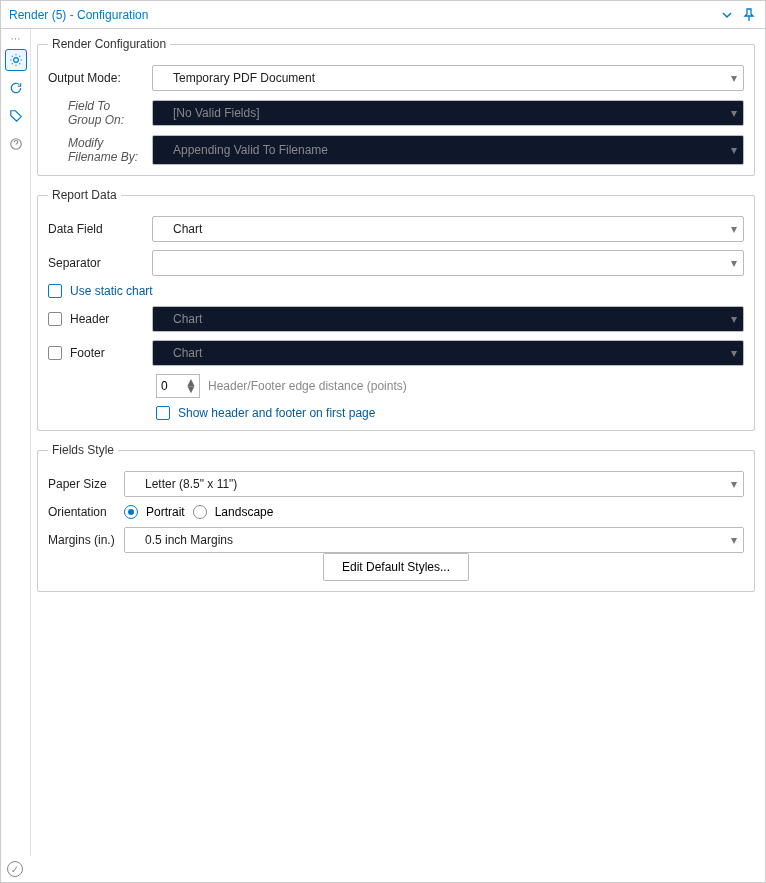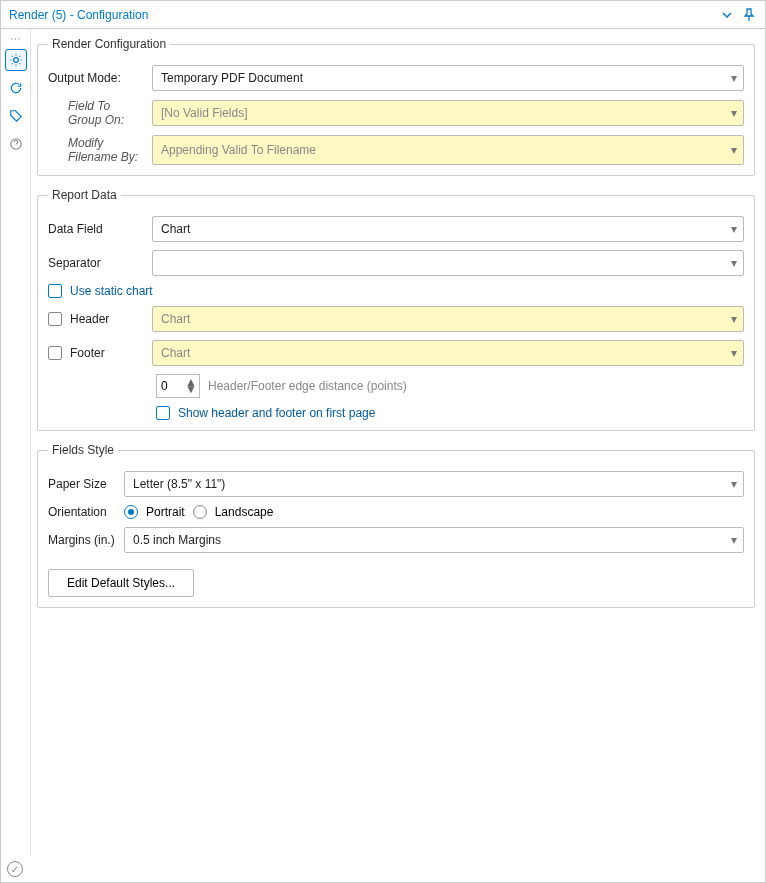--- a/index.html
+++ b/index.html
@@ -12,39 +12,39 @@
 .sidebar .dots { color:#888; font-size:10px; height:10px; }
 .sidebar .sicon { width:22px; height:22px; display:flex; align-items:center; justify-content:center; border:1px solid transparent; border-radius:3px; color:#007acc;}
 .sidebar .sicon.active { border-color:#007acc; background:#eef6ff;}
 .content { flex:1; padding: 8px 10px 0 6px; overflow:auto;}
 fieldset { border:1px solid #ccc; border-radius:2px; margin-bottom:12px; padding: 6px 10px 10px 10px; }
 legend { color:#333; padding: 0 4px; font-size:12px; }
 .row { display:flex; align-items:center; margin-top:8px; gap:8px; }
 .row:first-child { margin-top:4px; }
 .label { width:96px; color:#222; }
 .label.indent { padding-left:20px; color:#555;font-style:italic;}
-.select, .input { flex:1; height:26px; border:1px solid #bbb; border-radius:2px; background:#fff; padding: 0 8px; display:flex; align-items:center; position:relative; }
+.select, .input { flex:1; height:26px; border:1px solid #bbb; border-radius:2px; background:#fff; padding: 0 20px; display:flex; align-items:center; position:relative; }
 .select .txt { flex:1; color:#222; text-align:left;}
 .select .caret { position:absolute; right:6px; top:50%; transform:translateY(-50%); color:#777; }
-.select.disabled { background:#fef9c3; color:#888;}
+.select.disabled { background:#0f172a; color:#888;}
 .select.disabled .txt { color:#888; }
 .input { }
 .input.disabled { background:#e9e9e9;}
 .iconbtn { width:26px; height:26px; border:1px solid #bbb; border-radius:2px; display:flex; align-items:center; justify-content:center; background:#fff; margin-left:4px;}
 .check { width:14px; height:14px; border:1px solid #888; border-radius:2px; background:#fff; }
 .check.blue { border-color:#007acc;}
 .cklabel { color:#005a9e;}
 .cklabel.dark { color:#222;}
 .spinner { width:44px; height:24px; border:1px solid #bbb; display:flex; align-items:center; padding-left:4px; position:relative; background:#fff;}
 .spinner .arrows { position:absolute; right:2px; top:1px; bottom:1px; width:12px; display:flex; flex-direction:column; justify-content:center; color:#666; font-size:7px; line-height:7px;}
 .radio { width:14px; height:14px; border:1px solid #007acc; border-radius:50%; display:flex; align-items:center; justify-content:center;}
 .radio .dot { width:6px; height:6px; background:#007acc; border-radius:50%;}
 .radio.empty { border-color:#888;}
 .btn { height:28px; padding:0 18px; border:1px solid #bbb; border-radius:2px; background:#fff; }
-.centerbtn { display:flex; justify-content:flex-start; margin-top:16px;}
+.centerbtn { display:flex; justify-content:center; }
 .footer { height:26px; display:flex; align-items:center; padding-left:6px;}
 .footer .chk { width:16px; height:16px; border:1.5px solid #888; border-radius:50%; display:flex; align-items:center; justify-content:center; color:#888; font-size:10px;}
 svg { display:block; }
 </style>
 </head>
 <body>
 
 <div class="titlebar">
   <span>Render (5) - Configuration</span>
   <div class="spacer"></div>

